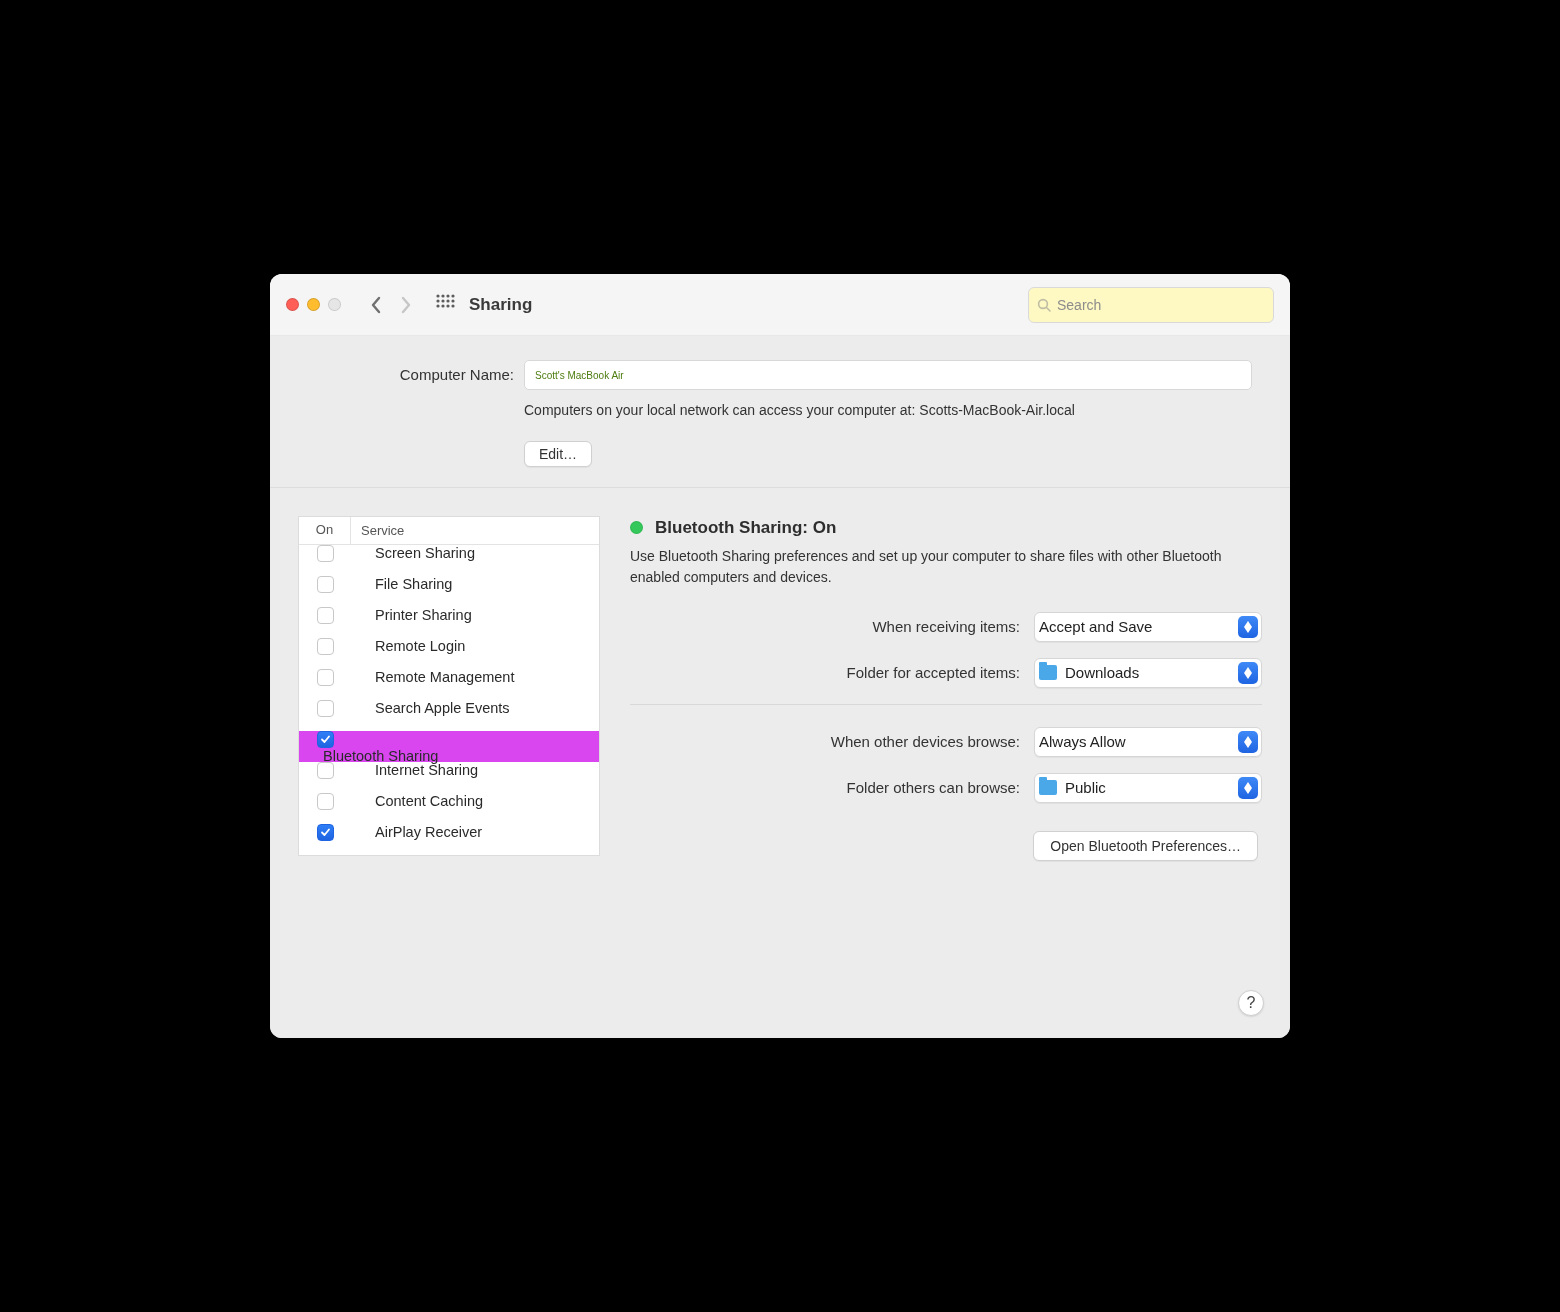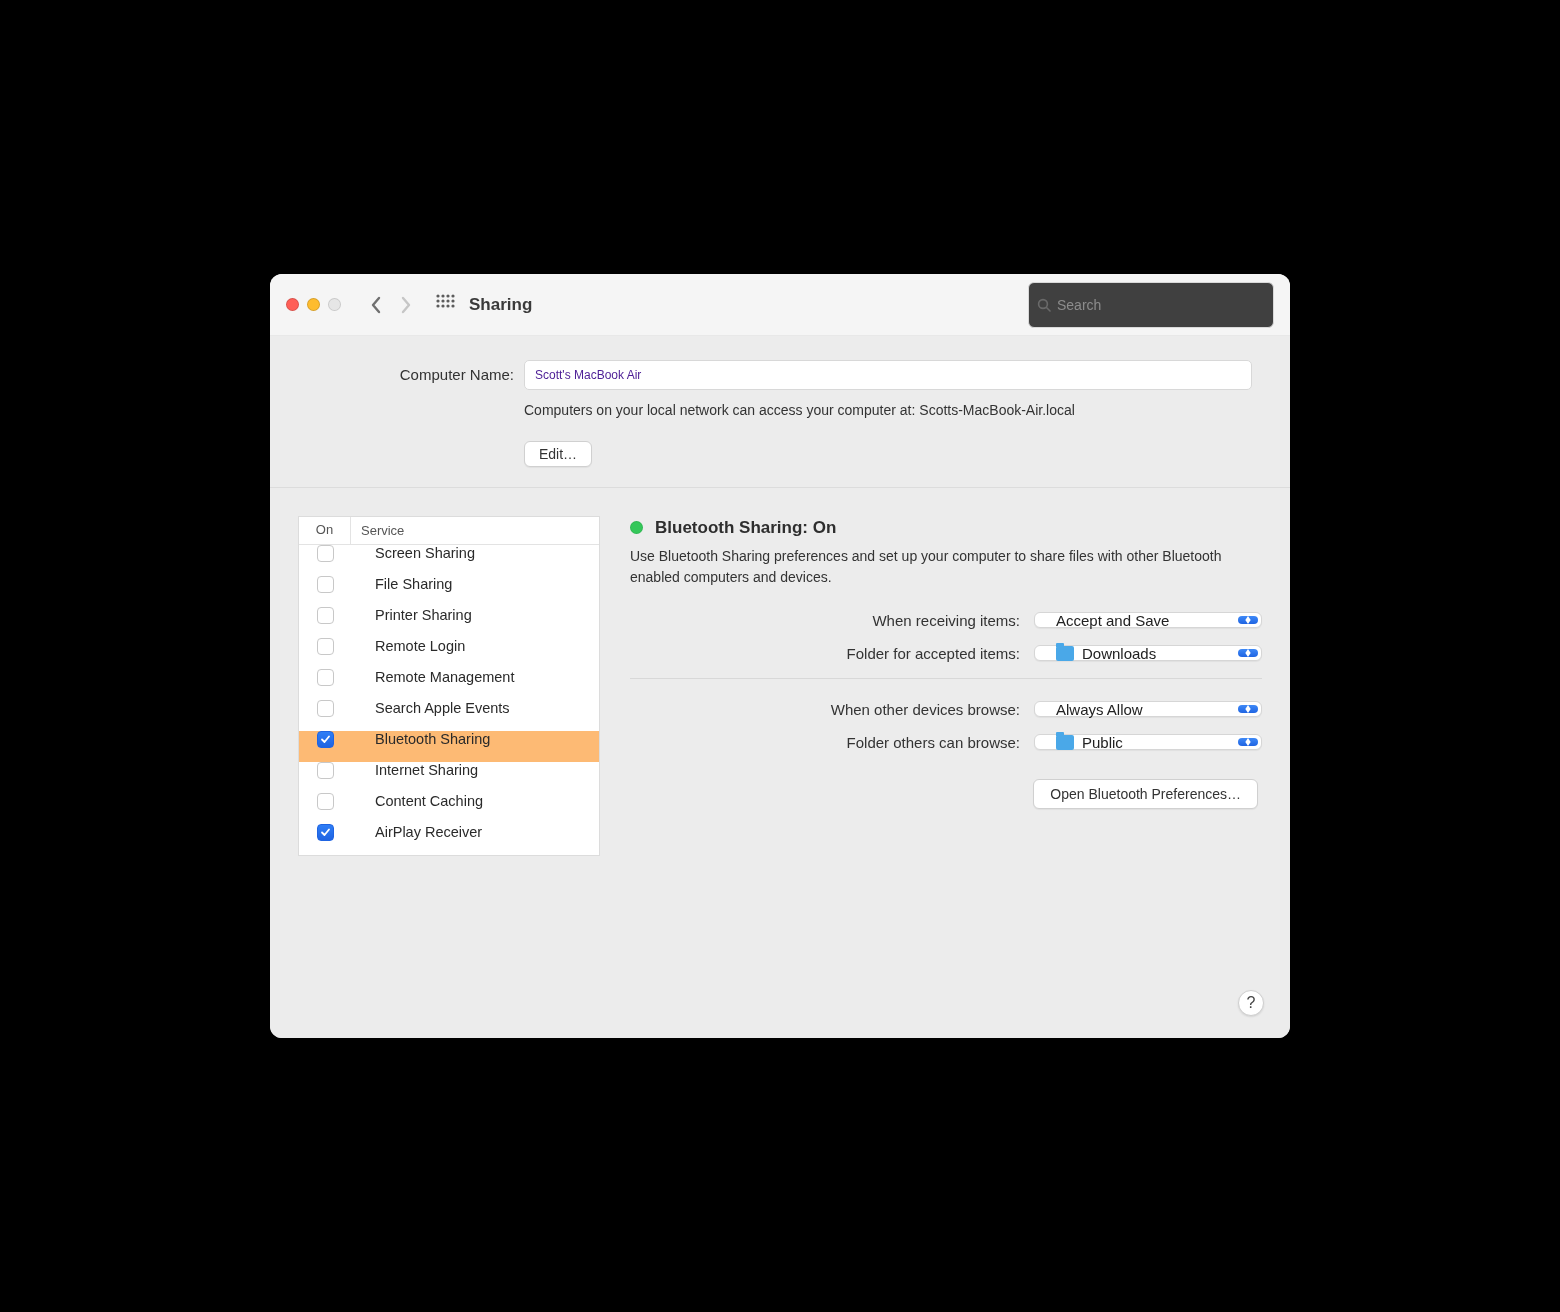--- a/index.html
+++ b/index.html
@@ -42,47 +42,47 @@
       width: 30px; height: 30px;
       display: flex; align-items: center; justify-content: center;
       color: #707070; font-size: 22px;
       cursor: default; border-radius: 6px;
     }
     .nav-arrow.disabled { color: #c6c6c6; }
     .grid-icon { margin: 0 10px 0 14px; color:#5c5c5c;}
     .title { font-size: 17px; font-weight: 600; color:#3a3a3a; margin-left: 4px;}
     .spacer { flex: 1; }
     .search {
-      width: 246px; height: 46px;
+      width: 246px; height: 36px;
       border-radius: 6px;
       border: 1px solid #d9d9d9;
-      background: #404040;
+      background: #fef9c3;
       display: flex; align-items: center;
       padding: 0 8px; gap: 6px;
       color: #8c8c8c; font-size: 14px;
     }
     .search svg { opacity: .55; }
 
     .top-section {
       padding: 24px 28px 20px;
       display: grid;
       grid-template-columns: 216px 1fr auto;
       column-gap: 10px;
       align-items: start;
     }
     .label-col { text-align: right; font-size: 15px; color: #333; padding-top: 6px;}
     .name-input {
       width: 100%;
       height: 30px;
       border: 1px solid #d8d8d8;
       border-radius: 5px;
       padding: 0 10px;
-      font-size: 12px;
+      font-size: 10px;
       background: #fff;
-      color: #4c1d95;
+      color: #4d7c0f;
     }
     .help-row { grid-column: 2 / span 2; display:flex; gap:20px; margin-top: 10px; align-items:flex-start;flex-direction:column;}
     .help-text { flex:1; font-size: 14px; color: #333; line-height: 1.45; }
     .mac-btn {
       background: #fff;
       border: 1px solid #d0d0d0;
       border-radius: 6px;
       padding: 4px 14px;
       font-size: 14px;
       color: #333;
@@ -118,21 +118,21 @@
     }
     .services-header .col-on { width: 52px; text-align: center; border-right: 1px solid #e3e3e3; line-height:28px;}
     .services-header .col-svc { padding-left: 10px; }
     .service-row {
       display: flex;
       align-items: flex-start;
       height: 31px;
       font-size: 14.5px;
       color: #2a2a2a;
     }
-    .service-row.selected { background: #fdba74; }
+    .service-row.selected { background: #d946ef; flex-direction: column; }
     .service-row .cb-col { width: 52px; display: flex; align-items: center; justify-content: center;}
     .service-row .name { padding-left: 24px;}
     .mac-checkbox {
       width: 17px; height: 17px;
       border-radius: 4px;
       border: 1px solid #c8c8c8;
       background: #fff;
       display: inline-flex;
       align-items: center; justify-content: center;
     }
@@ -144,27 +144,27 @@
     .mac-checkbox svg { display:none; }
 
     .detail { flex:1; padding-top: 2px; }
     .status-line { display:flex; align-items:center; gap: 12px; font-size: 17px; font-weight: 600; color:#2e2e2e; margin-bottom: 8px;}
     .status-dot { width: 13px; height: 13px; border-radius: 50%; background: #34c759; border:.5px solid rgba(0,0,0,.08);}
     .desc { font-size: 14px; color:#333; line-height:1.5; margin-bottom: 24px;}
     .form-row { display:flex; align-items:center; gap: 14px; margin-bottom: 16px;}
     .form-row .fl { flex:1; text-align:right; font-size:15px; color:#333;}
     .popup {
       width: 228px;
-      height: 16px;
+      height: 30px;
       background: #fff;
       border: 1px solid #d6d6d6;
       border-radius: 6px;
       display: flex;
       align-items: center;
-      padding-left: 21px;
+      padding-left: 4px;
       font-size: 15px;
       color:#222;
       position: relative;
       box-shadow: 0 1px 1px rgba(0,0,0,.05);
       gap: 8px;
     }
     .popup .stepper {
       position:absolute; right:3px; top:3px; bottom:3px;
       width: 20px;
       background: linear-gradient(#3e89f7,#1f64e2);

